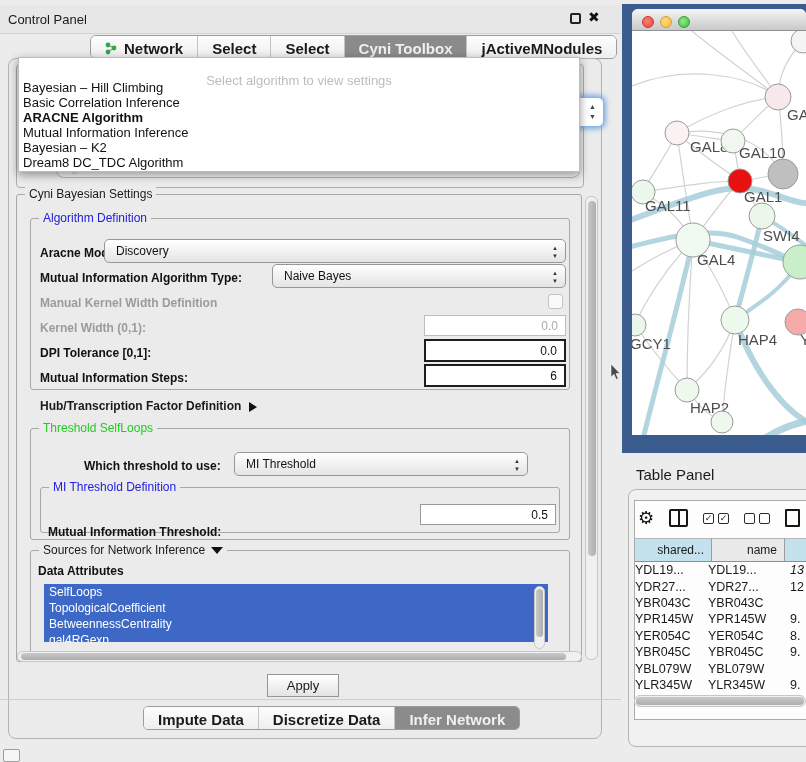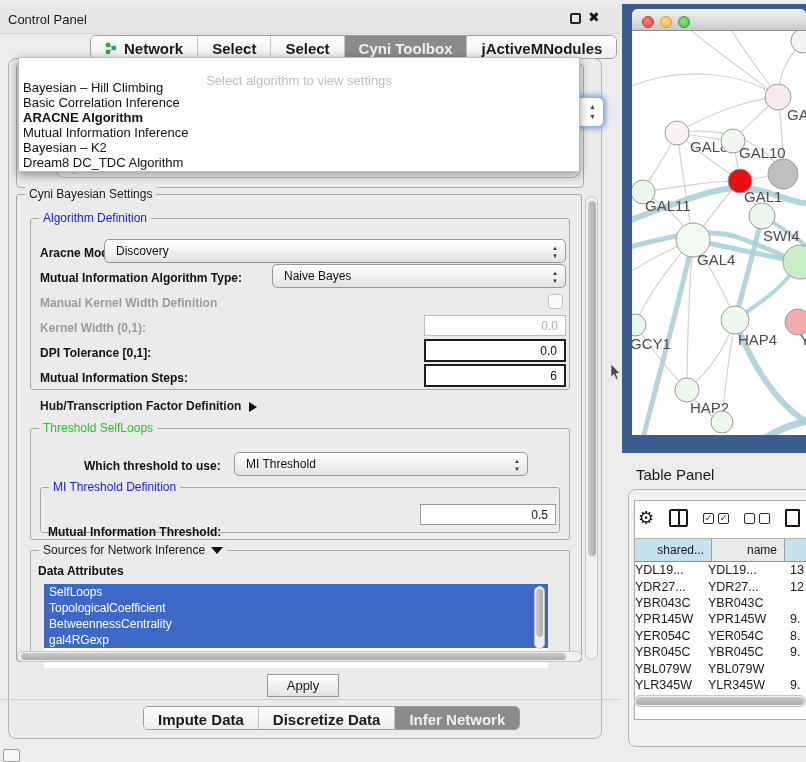--- a/index.html
+++ b/index.html
@@ -51,21 +51,21 @@
 
   .combo { position:absolute; height:24px; background:linear-gradient(#FFFFFF,#E4E4E4); border:1px solid #979797; border-radius:5px; font-size:12px; color:#111; display:flex; align-items:center; padding:0 24px 0 11px; }
   .combo .arr { position:absolute; right:7px; top:4px; font-size:6px; line-height:8px; color:#333; text-align:center; }
 
   .field { position:absolute; height:21px; background:#fff; font-size:12px; color:#111; display:flex; align-items:center; justify-content:flex-end; padding:0 7px; border:1px solid #9a9a9a; }
   .field.strong { border:2px solid #1d1d1d; height:23px; }
   .field.dis { border:1px solid #BDBDBD; color:#ABABAB; }
 
   .cbx { position:absolute; width:15px; height:15px; border:1px solid #C2C2C2; border-radius:3px; background:#FAFAFA; }
 
-  .attr-list { position:absolute; left:44px; top:584px; width:504px; height:84px; background:#fff; overflow:hidden; }
+  .attr-list { position:absolute; left:44px; top:584px; width:504px; height:58px; background:#fff; overflow:hidden; }
   .attr-item { height:16px; line-height:16px; padding-left:5px; font-size:12px; }
   .attr-item.sel { background:#3D68C5; color:#fff; }
 
   
   .sb-v { position:absolute; background:#F0F0F0; border:1px solid #C6C6C6; border-radius:6px; }
   .sb-h { position:absolute; background:#F0F0F0; border:1px solid #C6C6C6; border-radius:6px; }
   .thumb-v { position:absolute; background:linear-gradient(90deg,#C9C9C9,#ADADAD); border-radius:5px; }
   .thumb-h { position:absolute; background:linear-gradient(#C9C9C9,#ADADAD); border-radius:5px; }
 
   .apply-btn { left:267px; top:674px; width:72px; height:23px; background:linear-gradient(#FFFFFF,#E3E3E3); border:1px solid #969696; border-radius:0; font-size:13px; display:flex; align-items:center; justify-content:center; }
@@ -345,21 +345,21 @@
   </div>
   <div class="th-row" id="tbl-head">
       <div class="th" style="width: 77px; background: rgb(195, 226, 238);">shared...</div>
       <div class="th" style="width: 73px; background: rgb(233, 233, 233);">name</div>
       <div class="th" style="width: 40px; background: rgb(195, 226, 238);"></div>
     </div>
   <div class="tbl-rows" id="tbl-body">
       <div class="tr">
         <div class="td" style="width: 73px;">YDL19...</div>
         <div class="td" style="width: 82px;">YDL19...</div>
-        <div class="td" style="width: 16px;">13</div>
+        <div class="td" style="width: 16px; font-style: italic;">13</div>
       </div>
       <div class="tr">
         <div class="td" style="width: 73px;">YDR27...</div>
         <div class="td" style="width: 82px;">YDR27...</div>
         <div class="td" style="width: 16px;">12</div>
       </div>
       <div class="tr">
         <div class="td" style="width: 73px;">YBR043C</div>
         <div class="td" style="width: 82px;">YBR043C</div>
         <div class="td" style="width: 16px;"></div>

